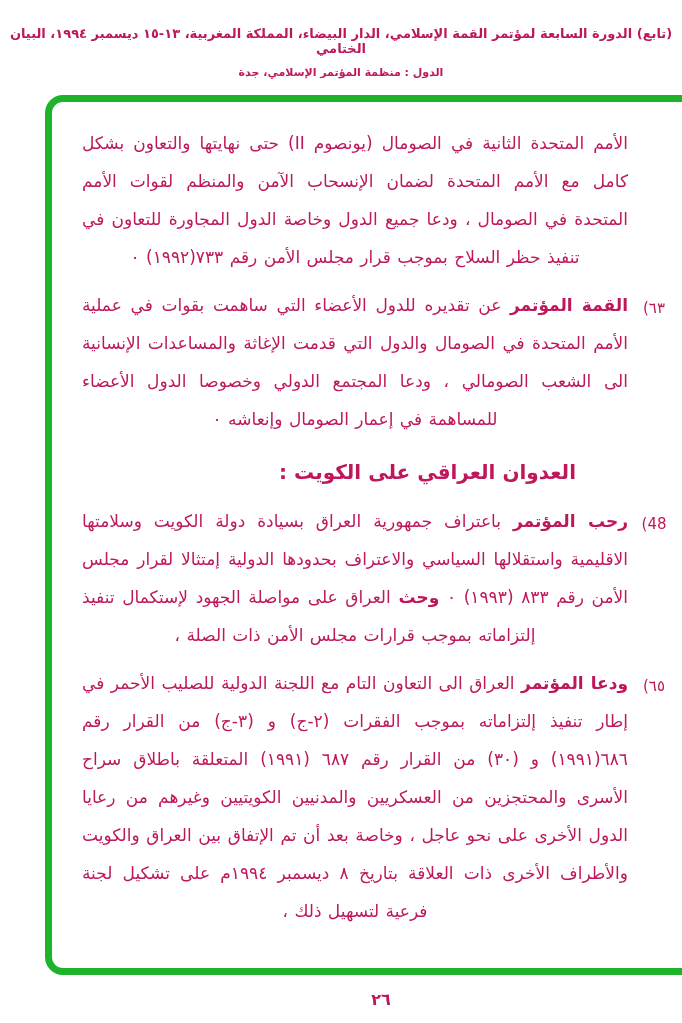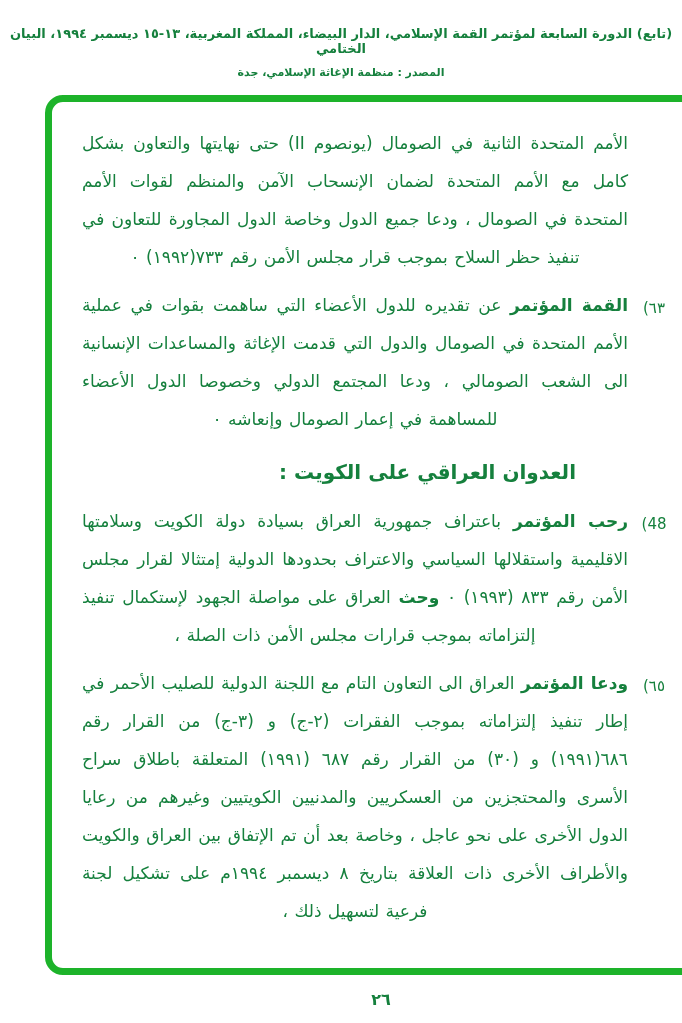--- a/index.html
+++ b/index.html
@@ -88,25 +88,25 @@
     width: 100%;
     text-align: center;
     font-weight: bold;
     font-size: 16px;
     padding-left: 40px;
   }
 </style>
 </head>
 <body>
 
-<div class="page" style="color: #15803d;">
+<div class="page" style="color: #be185d;">
 
   <div class="header">
     <div class="header-line1">(تابع) الدورة السابعة لمؤتمر القمة الإسلامي، الدار البيضاء، المملكة المغربية، ١٣-١٥ ديسمبر ١٩٩٤، البيان الختامي</div>
-    <div class="header-line2">المصدر : منظمة الإغاثة الإسلامي، جدة</div>
+    <div class="header-line2">الدول : منظمة المؤتمر الإسلامي، جدة</div>
   </div>
 
   <div class="frame" style="border-color: rgb(29, 179, 42);">
     <div class="body-text">
 
       <div class="para">
         <span class="pnum"></span>
         <p class="ptext"><b></b><span>الأمم المتحدة الثانية في الصومال (يونصوم II) حتى نهايتها والتعاون بشكل كامل مع الأمم المتحدة لضمان الإنسحاب الآمن والمنظم لقوات الأمم المتحدة في الصومال ، ودعا جميع الدول وخاصة الدول المجاورة للتعاون في تنفيذ حظر السلاح بموجب قرار مجلس الأمن رقم ٧٣٣(١٩٩٢) ٠</span><b></b><span></span></p>
       </div>
 

